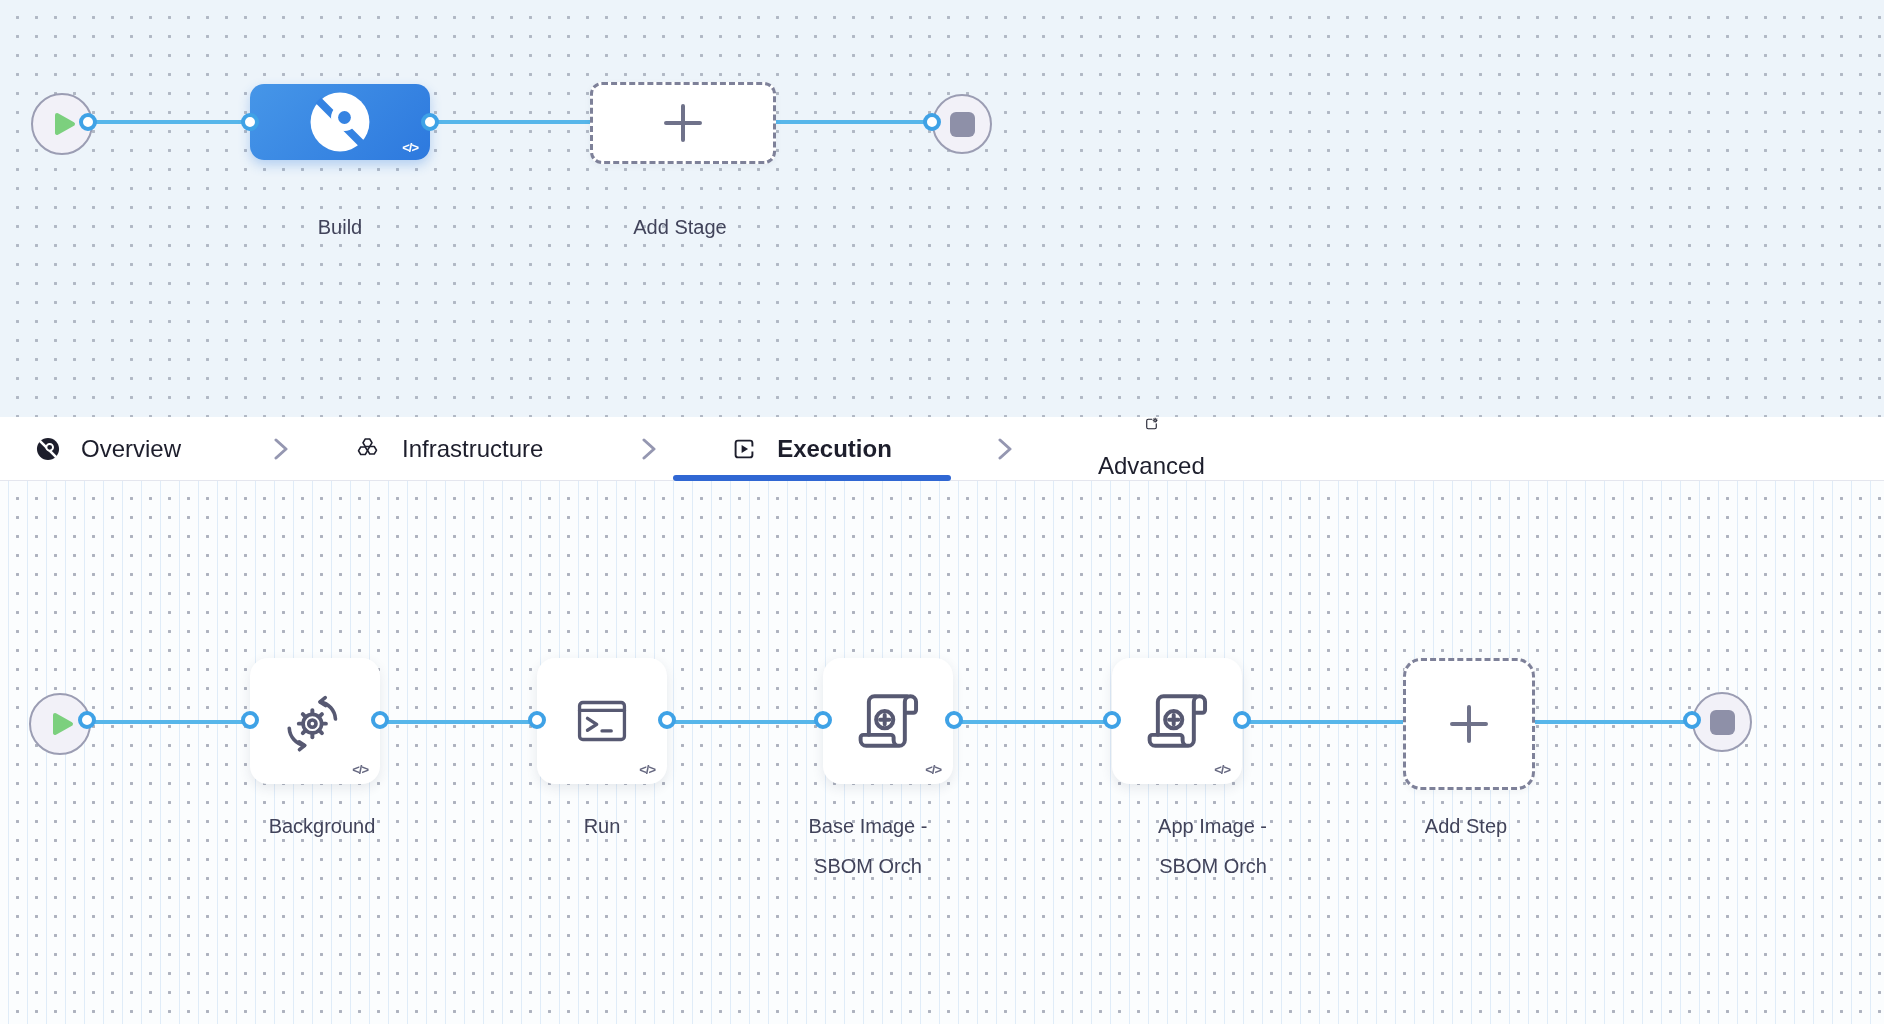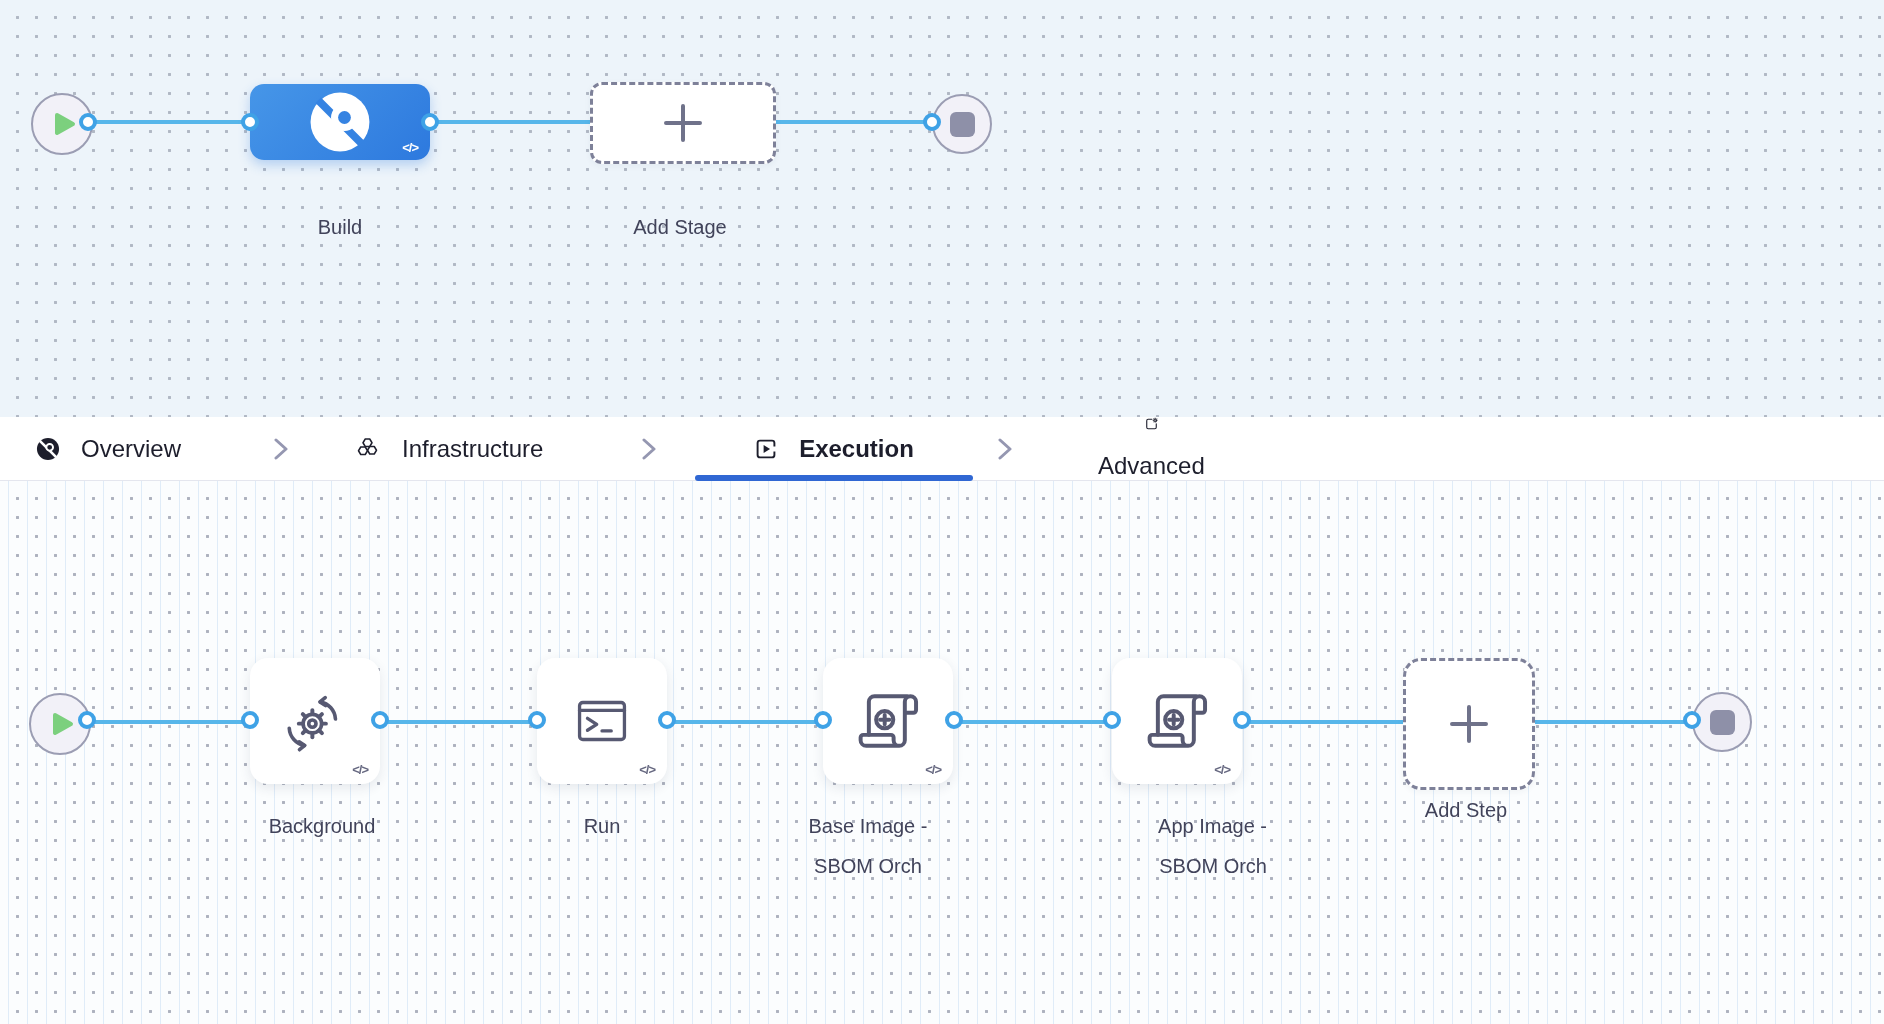--- a/index.html
+++ b/index.html
@@ -125,21 +125,21 @@
         <polygon points="19,44 37,44 46,59 37,74 19,74 10,59"></polygon>
         <polygon points="55,42 73,42 82,57 73,72 55,72 46,57"></polygon>
       </svg>
       <span>Infrastructure</span>
     </div>
 
     <svg class="tab-sep" style="left:642px;" width="14" height="22" viewBox="0 0 14 22">
       <polyline points="2,2 12,11 2,20" fill="none" stroke="#9597b1" stroke-width="3" stroke-linecap="round" stroke-linejoin="round"></polyline>
     </svg>
 
-    <div class="tab-item active" style="left:695px;width:278px;">
+    <div class="tab-item active" style="left:673px;width:278px;">
       <svg width="24" height="24" viewBox="0 0 100 100" fill="none" stroke="#1d1e2c" stroke-width="8" stroke-linejoin="round">
         <path d="M85 60 V75 a10 10 0 0 1 -10 10 H25 a10 10 0 0 1 -10 -10 V25 a10 10 0 0 1 10 -10 H75 a10 10 0 0 1 10 10 v15"></path>
         <path d="M40 33 L67 50 L40 67 Z" fill="#1d1e2c" stroke="none"></path>
       </svg>
       <span>Execution</span>
       <div class="tab-indicator"></div>
     </div>
 
     <svg class="tab-sep" style="left:998px;" width="14" height="22" viewBox="0 0 14 22">
       <polyline points="2,2 12,11 2,20" fill="none" stroke="#9597b1" stroke-width="3" stroke-linecap="round" stroke-linejoin="round"></polyline>
@@ -245,16 +245,16 @@
     <div class="port" style="left:1103px;top:230px;"></div>
     <div class="port" style="left:1233px;top:230px;"></div>
     <div class="port" style="left:1683px;top:230px;"></div>
 
     <div class="node-label" style="left:232px;top:325px;">Background</div>
     <div class="node-label" style="left:512px;top:325px;">Run</div>
     <div class="node-label" style="left:778px;top:325px;">Base Image -
 SBOM Orch</div>
     <div class="node-label" style="left:1087px;top:325px;text-align:right;">App Image -
 SBOM Orch</div>
-    <div class="node-label" style="left:1376px;top:309px;">Add Step</div>
+    <div class="node-label" style="left:1376px;top:325px;">Add Step</div>
   </section>
 
 </div>
 
 </body></html>

